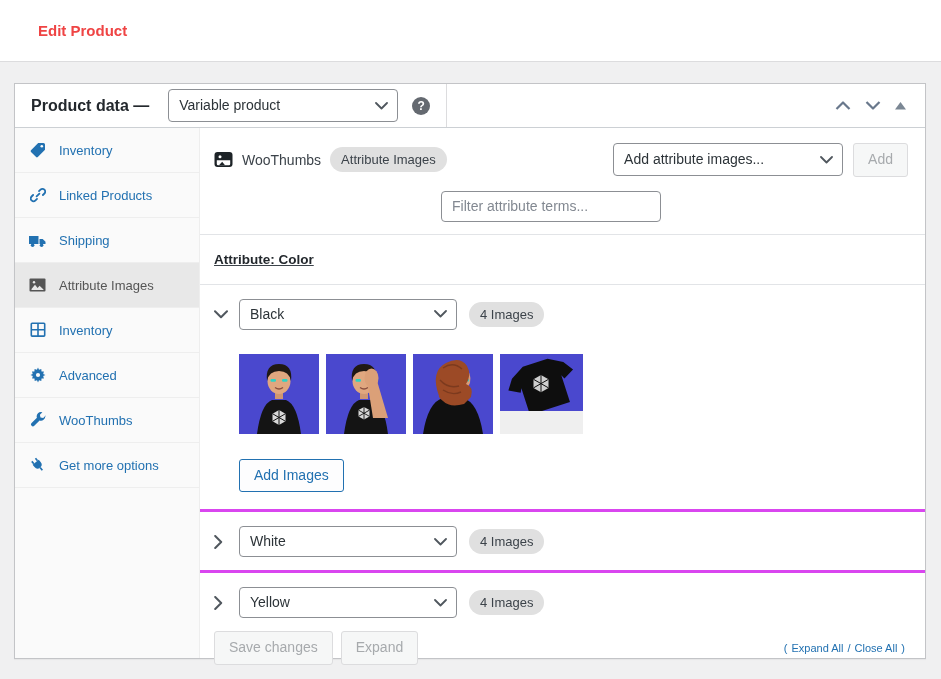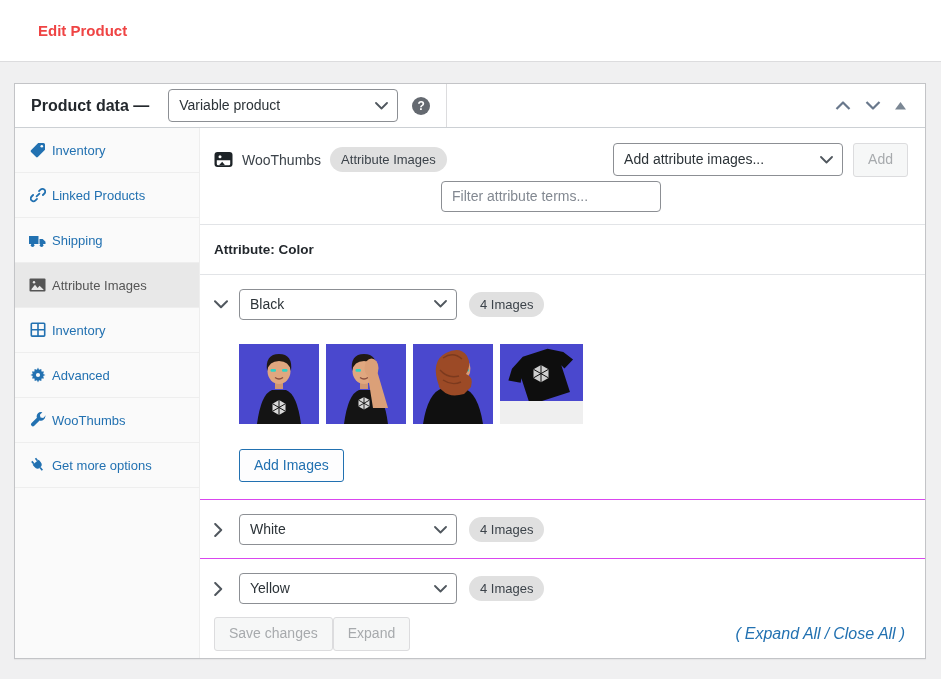--- a/index.html
+++ b/index.html
@@ -51,21 +51,21 @@
   .order-btn + .order-btn { margin-left: 10px; }
   .toggle-btn { margin-left: 20px; }
 
   
   .panel-body { display: flex; flex: 1; min-height: 0; }
   .sidebar {
     width: 185px; flex: 0 0 185px; background: #fafafa;
     border-right: 1px solid #eee; display: flex; flex-direction: column;
   }
   .sidebar-item {
-    height: 45px; flex: 0 0 45px; display: flex; align-items: center; gap: 6px;
+    height: 45px; flex: 0 0 45px; display: flex; align-items: center; gap: 13px;
     padding: 0 14px; border-bottom: 1px solid #eee;
     color: #2271b1; cursor: pointer; font-size: 13px;
   }
   .sidebar-item .ic { width: 17px; flex: 0 0 17px; display: flex; justify-content: center; }
   .sidebar-item.active { background: #e8e8e8; color: #555; }
   .sidebar-fill { flex: 1; }
 
   .content { flex: 1; display: flex; flex-direction: column; min-width: 0; }
 
   
@@ -79,56 +79,57 @@
   }
   .right-controls { display: flex; align-items: center; gap: 10px; }
   .ai-select { width: 230px; }
   .btn {
     font-family: inherit; font-size: 13px; border-radius: 3px; cursor: pointer;
     padding: 6px 12px; line-height: 1.4;
   }
   .btn-secondary { background: #fdfdfe; border: 1px solid #2271b1; color: #2271b1; }
   .btn-disabled { background: #f6f7f7; border: 1px solid #dcdcde; color: #a7aaad; cursor: default; }
   .btn-lg { font-size: 14px; padding: 6px 14px; }
-  .wt-row2 { margin: 4px 0 0 227px; }
+  .wt-row2 { margin: 14px 0 0 227px; }
   .filter-input {
     width: 220px; height: 31px; border: 1px solid #8c8f94; border-radius: 4px;
     font-family: inherit; font-size: 14px; color: #2c3338; padding: 0 10px; background: #fff;
   }
   .filter-input::placeholder { color: #828891; opacity: 1; }
 
   
   .attr-row {
     height: 50px; flex: 0 0 50px; display: flex; align-items: center;
     justify-content: space-between; padding: 0 19px 0 14px;
     border-bottom: 1px solid #e2e4e7;
+    text-decoration: underline;
   }
   .attr-title { font-weight: 700; color: #23282d; font-size: 13.5px; }
 
   
-  .term { padding: 14px 16px 13px 14px; border-bottom: 1px solid #d946ef; }
+  .term { padding: 14px 16px 13px 14px; border-bottom: 3px solid #d946ef; }
   .term-row { display: flex; align-items: center; }
   .term-toggle { background: none; border: none; cursor: pointer; width: 18px; padding: 0; margin-right: 7px; display: flex; align-items: center; }
   .term-select { width: 218px; }
   .term-select select { height: 31px; line-height: 29px; }
   .term-badge { margin-left: 12px; }
   .thumbs { display: flex; gap: 7px; margin: 24px 0 0 25px; }
   .thumb { width: 80px; height: 80px; cursor: move; }
   .thumb svg { display: block; }
   .thumb-wide { width: 83px; height: 80px; display: flex; flex-direction: column; cursor: move; }
   .thumb-filler { flex: 1; background: #efefef; }
   .add-images-wrap { margin: 25px 0 4px 25px; }
 
   
   .panel-footer {
     margin-top: auto; display: flex; align-items: center; justify-content: space-between;
     padding: 0 16px 15px 14px;
   }
-  .footer-btns { display: flex; }
-  .expand-links { color: #2271b1; font-style: italic; font-size: 16px; white-space: nowrap; }
+  .footer-btns { display: flex; gap: 8px; }
+  .expand-links { color: #2271b1; font-size: 11px; white-space: nowrap; }
   .expand-links a { color: #2271b1; text-decoration: none; cursor: pointer; }
   .expand-links .sep { margin: 0 4px; }
 </style>
 </head>
 <body>
 
 <div class="topbar">
   <h1>Edit Product</h1>
 </div>
 

